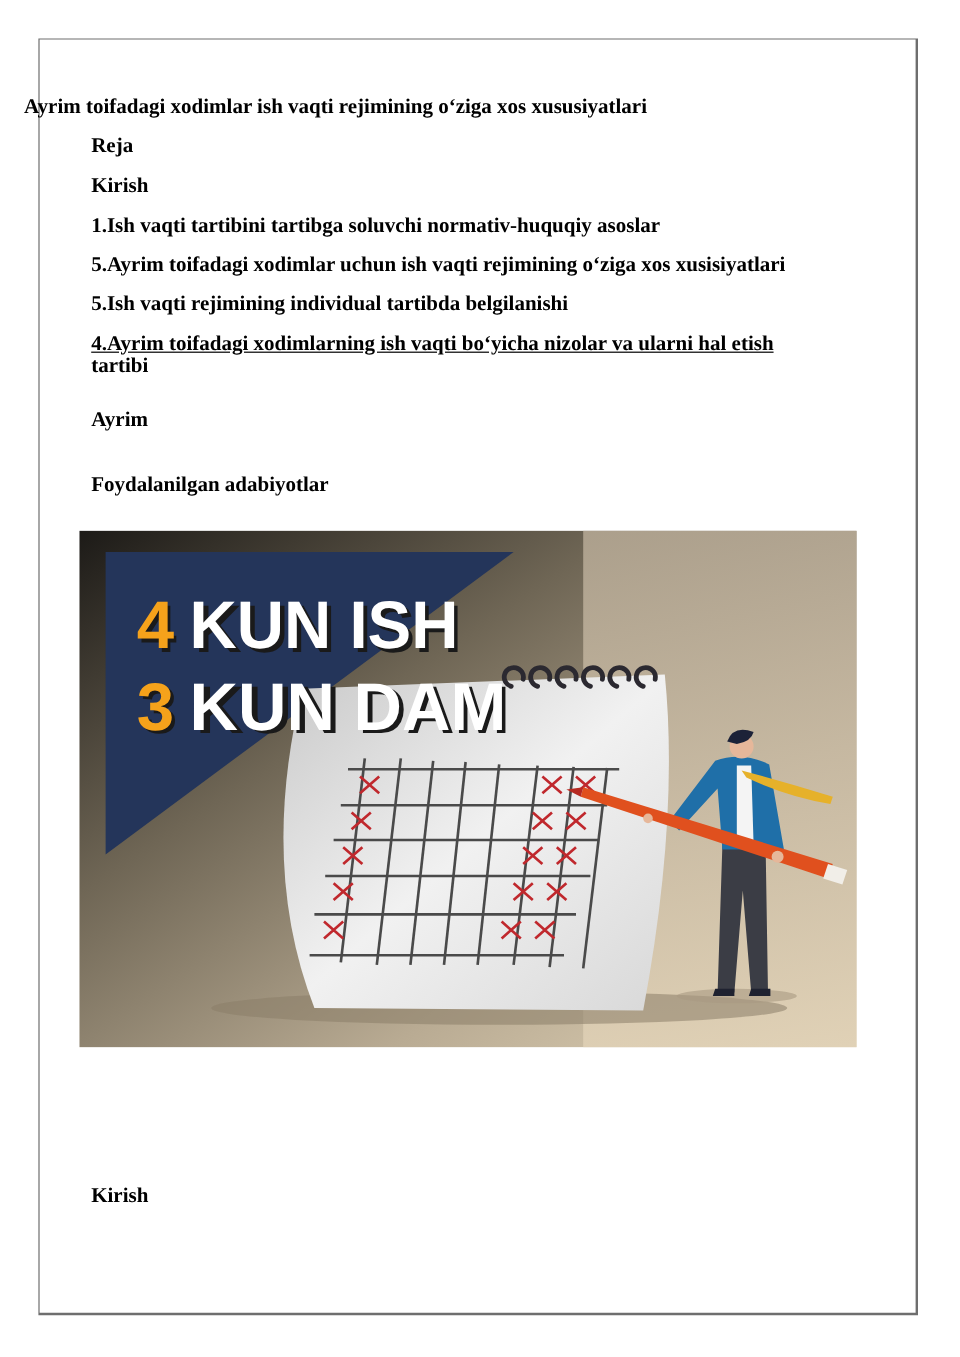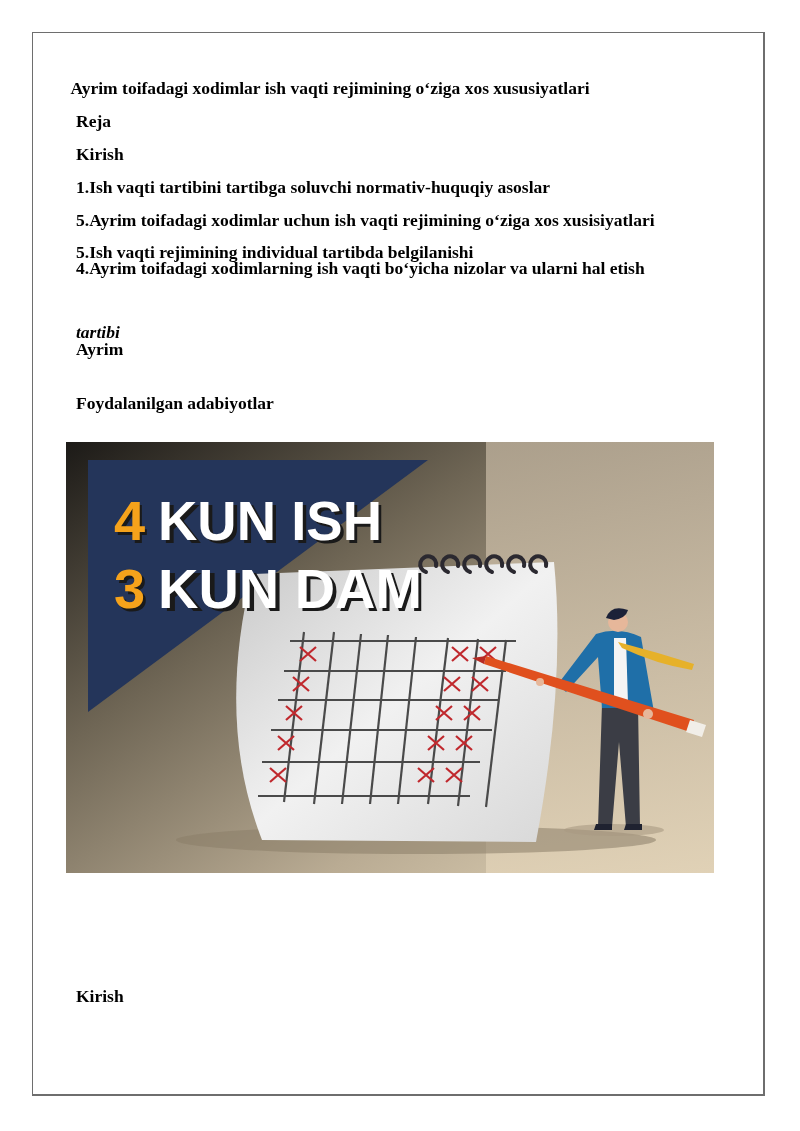--- a/index.html
+++ b/index.html
@@ -2,37 +2,37 @@
 <html><head>
   <meta charset="utf-8">
   <style>
     html, body { margin: 0; padding: 0; background: #ffffff; }
     body { width: 800px; height: 1131px; position: relative; overflow: hidden;
            font-family: "Liberation Serif", "DejaVu Serif", serif; color: #000; }
     .page-frame { position: absolute; left: 32px; top: 32px; width: 733px; height: 1064px;
                   border: 1px solid #6e6e6e; border-right-width: 2px; border-bottom-width: 2px;
                   box-sizing: border-box; }
     .line { position: absolute; left: 76px; font-weight: bold; font-size: 17.5px; line-height: 20px; white-space: nowrap; }
-    .title { left: 0; width: 640px; text-align: center; padding-left: 20px; box-sizing: border-box; }
+    .title { left: 0; width: 640px; text-align: left; padding-left: 20px; box-sizing: border-box; }
     .figure { position: absolute; left: 66px; top: 442px; width: 648px; height: 431px; overflow: hidden; }
     .figure svg { display: block; }
   </style>
 </head>
 <body>
 
 <div class="page-frame"></div>
 
 <div class="line title" style="top:78px;">Ayrim toifadagi xodimlar ish vaqti rejimining o‘ziga xos xususiyatlari</div>
 <div class="line" style="top:111px;">Reja</div>
 <div class="line" style="top:144px;">Kirish</div>
 <div class="line" style="top:177px;text-align:right;">1.Ish vaqti tartibini tartibga soluvchi normativ-huquqiy asoslar</div>
 <div class="line" style="top:210px;">5.Ayrim toifadagi xodimlar uchun ish vaqti rejimining o‘ziga xos xusisiyatlari</div>
 <div class="line" style="top:242px;">5.Ish vaqti rejimining individual tartibda belgilanishi</div>
-<div class="line" style="top:258px;">4.Ayrim toifadagi xodimlarning ish vaqti bo‘yicha nizolar va ularni hal etish</div>
-<div class="line" style="top:322px;font-style:italic;">tartibi</div>
+<div class="line" style="top:276px;text-decoration:underline;">4.Ayrim toifadagi xodimlarning ish vaqti bo‘yicha nizolar va ularni hal etish</div>
+<div class="line" style="top:294px;">tartibi</div>
 <div class="line" style="top:339px;">Ayrim</div>
 <div class="line" style="top:371px;margin-top:22px;">Foydalanilgan adabiyotlar</div>
 
 <div class="figure">
   <svg width="648" height="431" viewBox="0 0 648 431" xmlns="http://www.w3.org/2000/svg">
     <defs>
       <linearGradient id="bg" x1="0" y1="0" x2="1" y2="1">
         <stop offset="0" stop-color="#1c1a17"></stop>
         <stop offset="0.35" stop-color="#6f6655"></stop>
         <stop offset="0.7" stop-color="#b9ab93"></stop>

